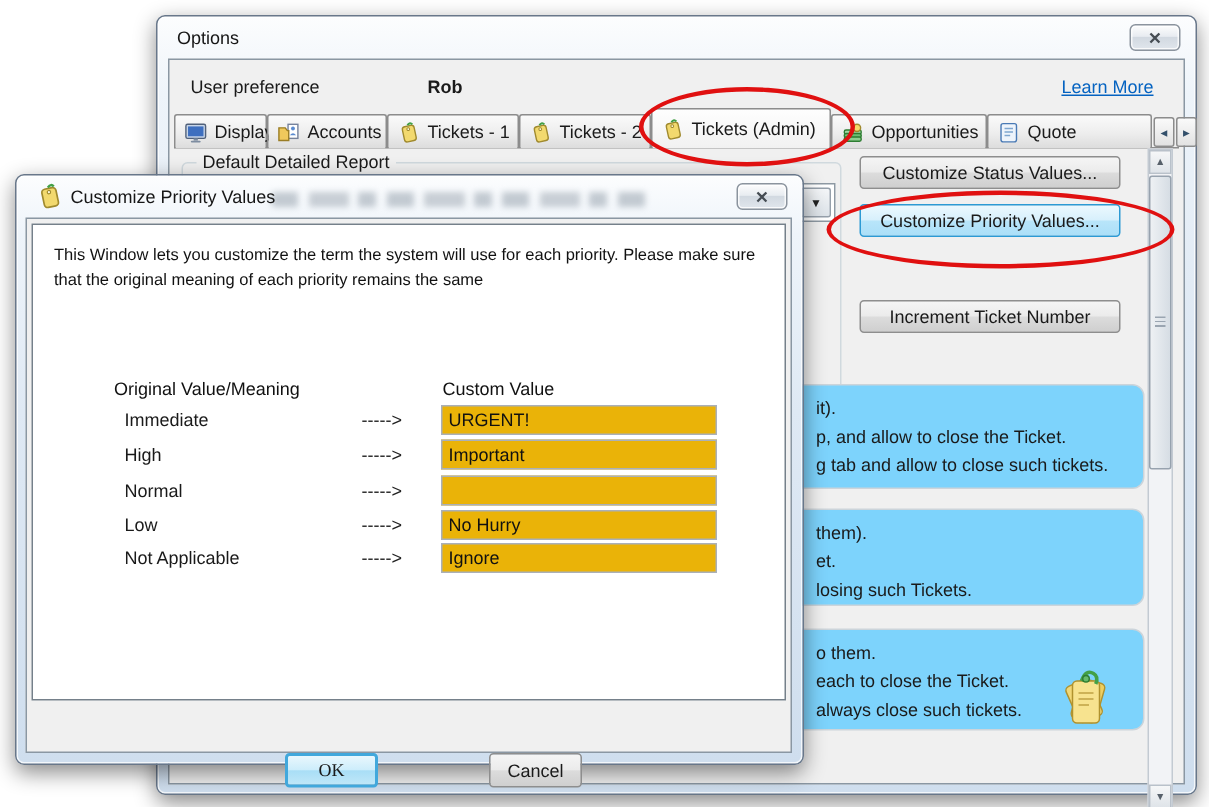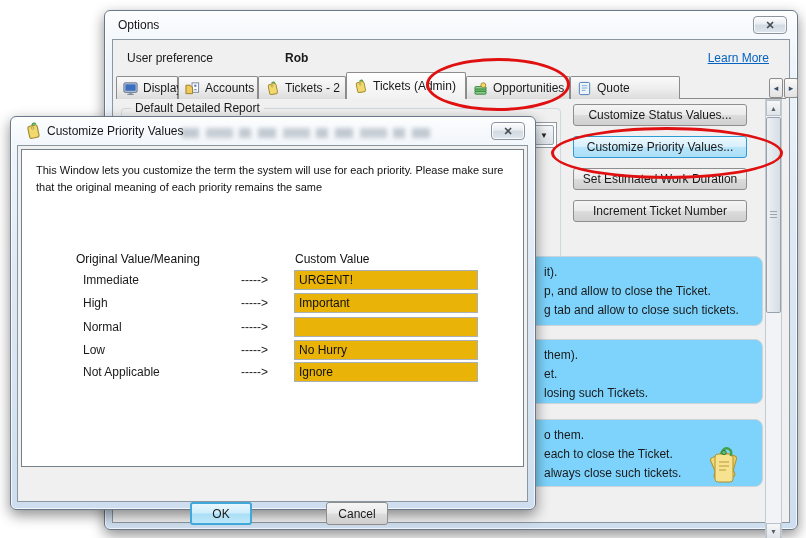--- a/index.html
+++ b/index.html
@@ -82,21 +82,21 @@
   .thead{position:absolute;font-size:12px;color:#111;}
   .prow{position:absolute;left:0;width:100%;height:20px;}
   .orig{position:absolute;left:61px;top:3px;}
   .arr{position:absolute;left:219px;top:3px;letter-spacing:0;color:#222;}
   .pin{position:absolute;left:272px;top:0;width:184px;height:20px;box-sizing:border-box;
        border:1px solid #aab0b8;font-family:"Liberation Sans",sans-serif;font-size:12px;
        padding:1px 4px;color:#111;background:#eab308;}
   .footer-btn{position:absolute;width:62px;height:23px;box-sizing:border-box;border-radius:3px;
        font-size:12px;display:flex;align-items:center;justify-content:center;cursor:pointer;}
   .okbtn{left:172px;top:356px;border:2px solid #41a8dc;
-       background:linear-gradient(180deg,#e9f7fd,#cdedfb 48%,#a9def6 52%,#bfe7f8);}
+       background:linear-gradient(180deg,#e9f7fd,#cdedfb 48%,#a9def6 52%,#bfe7f8);font-family:Liberation Serif, serif;}
   .cancelbtn{left:308px;top:356px;border:1px solid #8e8e8e;
        background:linear-gradient(180deg,#f5f5f5,#ebebeb 48%,#dcdcdc 52%,#cfcfcf);}
   
   .ellipse{position:absolute;border:3px solid #e01010;border-radius:50%;z-index:40;pointer-events:none;}
   .e1{left:426px;top:58px;width:138px;height:47px;}
   .e2{left:551px;top:127px;width:226px;height:46px;}
 </style>
 </head>
 <body>
 
@@ -137,30 +137,40 @@
           <span>Accounts</span>
         </div>
         <div class="tab" style="width:88px">
           <svg width="15" height="15" viewBox="0 0 16 16">
               <g transform="rotate(-12 8 8)">
                 <rect x="4" y="3.2" width="8.5" height="11" rx="2" fill="#f2d96e" stroke="#a08a2e"></rect>
                 <circle cx="8.2" cy="5.4" r="1" fill="#fffbe0" stroke="#a08a2e" stroke-width=".7"></circle>
               </g>
               <path d="M7 2.6 q2 -2.5 3.5 -.5" stroke="#43a047" fill="none" stroke-width="1.4"></path>
             </svg>
-          <span>Tickets - 2</span>
-        </div>
-        <div class="tab active" style="width:120px">
+          <span>Tickets - 1</span>
+        </div>
+        <div class="tab" style="width:88px">
           <svg width="15" height="15" viewBox="0 0 16 16">
               <g transform="rotate(-12 8 8)">
                 <rect x="4" y="3.2" width="8.5" height="11" rx="2" fill="#f2d96e" stroke="#a08a2e"></rect>
                 <circle cx="8.2" cy="5.4" r="1" fill="#fffbe0" stroke="#a08a2e" stroke-width=".7"></circle>
               </g>
               <path d="M7 2.6 q2 -2.5 3.5 -.5" stroke="#43a047" fill="none" stroke-width="1.4"></path>
             </svg>
+          <span>Tickets - 2</span>
+        </div>
+        <div class="tab active" style="width:120px">
+          <svg width="15" height="15" viewBox="0 0 16 16">
+              <g transform="rotate(-12 8 8)">
+                <rect x="4" y="3.2" width="8.5" height="11" rx="2" fill="#f2d96e" stroke="#a08a2e"></rect>
+                <circle cx="8.2" cy="5.4" r="1" fill="#fffbe0" stroke="#a08a2e" stroke-width=".7"></circle>
+              </g>
+              <path d="M7 2.6 q2 -2.5 3.5 -.5" stroke="#43a047" fill="none" stroke-width="1.4"></path>
+            </svg>
           <span>Tickets (Admin)</span>
         </div>
         <div class="tab" style="width:104px">
           <svg width="15" height="15" viewBox="0 0 16 16">
               <rect x="2" y="6" width="12" height="3" rx="1.2" fill="#a5d9a7" stroke="#2e7d32"></rect>
               <rect x="2" y="8.5" width="12" height="3" rx="1.2" fill="#6fbf73" stroke="#2e7d32"></rect>
               <rect x="2" y="11" width="12" height="3" rx="1.2" fill="#8ccf8e" stroke="#2e7d32"></rect>
               <circle cx="11" cy="4.5" r="2.6" fill="#f5d96b" stroke="#a08a2e"></circle>
             </svg>
           <span>Opportunities</span>
@@ -183,21 +193,20 @@
       <div class="groupbox"></div>
       <span class="grouplabel">Default Detailed Report</span>
       <div class="combo">
         <div class="combobtn">
           <span>▼</span>
         </div>
       </div>
 
       <div class="pbtn" style="top:64px">Customize Status Values...</div>
       <div class="pbtn hl" style="top:96px">Customize Priority Values...</div>
-      <div class="pbtn" style="top:128px">Set Estimated Work Duration</div>
       <div class="pbtn" style="top:160px">Increment Ticket Number</div>
 
       <div class="fragbox" style="top:216px;height:70px">
         <div>it).</div>
         <div>p, and allow to close the Ticket.</div>
         <div>g tab and allow to close such tickets.</div>
       </div>
       <div class="fragbox" style="top:299px;height:65px">
         <div>them).</div>
         <div>et.</div>

